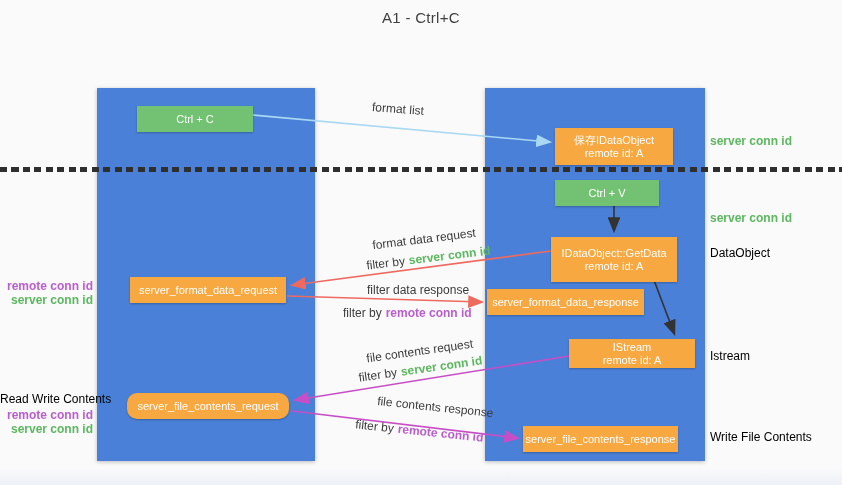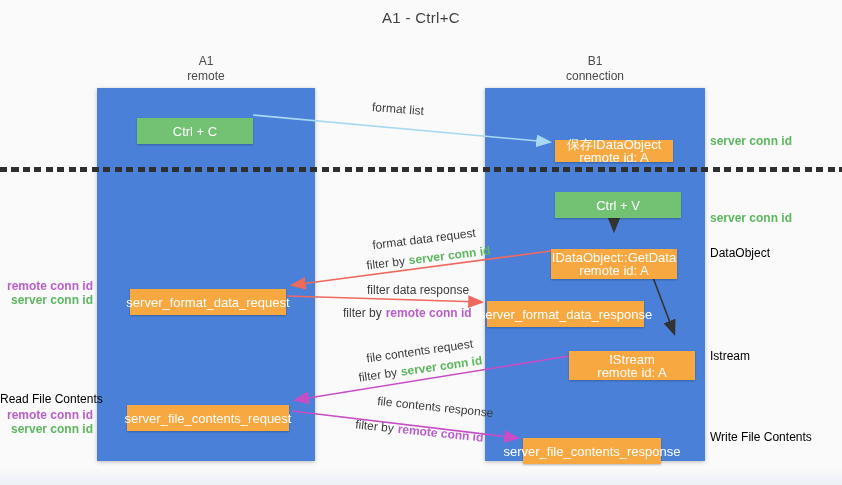--- a/index.html
+++ b/index.html
@@ -10,22 +10,22 @@
     font-size:15px;line-height:21px;color:#3f3f3f;letter-spacing:.3px;}
   .lifeline{position:absolute;top:88px;height:373px;background:#4a80d8;
     box-shadow:0 1px 4px rgba(0,0,0,.25);}
   .ll-left{left:97px;width:218px;}
   .ll-right{left:485px;width:220px;}
   .ll-header{position:absolute;top:54px;text-align:center;font-size:12px;line-height:15px;color:#4a4a4a;}
   .llh-left{left:97px;width:218px;}
   .llh-right{left:485px;width:220px;}
   .divider{position:absolute;left:0;top:167px;width:842px;height:5px;
     background:repeating-linear-gradient(90deg,#2f2f2f 0 7px,transparent 7px 11.5px);z-index:4;}
-  .node{position:absolute;color:#fff;text-align:right;font-size:13px;z-index:5;
-    box-shadow:0 1px 2px rgba(0,0,0,.25);margin-top:12px;}
+  .node{position:absolute;color:#fff;text-align:right;font-size:11px;z-index:5;
+    box-shadow:0 1px 2px rgba(0,0,0,.25);}
   .node.green{background:#73c173;}
   .node.orange{background:#f7a840;}
   .one-line{display:flex;align-items:center;justify-content:center;}
   .two-line{display:flex;flex-direction:column;align-items:center;justify-content:center;line-height:13px;}
   .arrows{position:absolute;left:0;top:0;z-index:3;}
   .lbl{position:absolute;font-size:12px;color:#3c3c3c;white-space:nowrap;z-index:6;}
   .green-id{color:#5cb75f;font-weight:bold;}
   .purple-id{color:#b95fcb;font-weight:bold;}
   .filter-prefix{margin-right:4px;}
   .side-right{position:absolute;left:710px;white-space:nowrap;font-size:12px;z-index:6;}
@@ -35,28 +35,20 @@
 </head>
 <body>
 
 <div class="canvas">
   <div class="bottom-fade"></div>
 
   <div class="title">
     <div>A1 - Ctrl+C</div>
   </div>
 
-  <div class="ll-header llh-left">
-    <div>A1</div>
-    <div>remote</div>
-  </div>
-  <div class="ll-header llh-right">
-    <div>B1</div>
-    <div>connection</div>
-  </div>
 
   <div class="lifeline ll-left"></div>
   <div class="lifeline ll-right"></div>
 
   <div class="divider"></div>
 
   <svg class="arrows" width="842" height="485">
     <defs>
       <marker id="m-blue" markerWidth="10" markerHeight="8" refX="8" refY="4" orient="auto">
         <path d="M0,0 L10,4 L0,8 Z" fill="#a8d8f2"></path>
@@ -76,45 +68,45 @@
     <line x1="551" y1="251" x2="293" y2="285" stroke="#ee6a5f" stroke-width="1.6" marker-end="url(#m-red)"></line>
     <line x1="287" y1="296" x2="481" y2="302" stroke="#ee6a5f" stroke-width="1.6" marker-end="url(#m-red)"></line>
     <line x1="649" y1="267" x2="674" y2="333" stroke="#333333" stroke-width="1.6" marker-end="url(#m-black)"></line>
     <line x1="569" y1="356" x2="296" y2="400" stroke="#c74ec7" stroke-width="1.6" marker-end="url(#m-mag)"></line>
     <line x1="292" y1="411" x2="517" y2="438" stroke="#c74ec7" stroke-width="1.6" marker-end="url(#m-mag)"></line>
   </svg>
 
   <div class="node green one-line" style="left:137px;top:106px;width:116px;height:26px;">
     <span>Ctrl + C</span>
   </div>
-  <div class="node orange two-line" style="left:555px;top:128px;width:118px;height:22px;">
+  <div class="node orange two-line" style="left:555px;top:128px;width:118px;height:37px;">
     <span>保存IDataObject</span>
     <span>remote id: A</span>
   </div>
-  <div class="node green one-line" style="left:555px;top:180px;width:126px;height:26px;">
+  <div class="node green one-line" style="left:555px;top:180px;width:104px;height:26px;">
     <span>Ctrl + V</span>
   </div>
-  <div class="node orange two-line" style="left:551px;top:237px;width:126px;height:30px;">
+  <div class="node orange two-line" style="left:551px;top:237px;width:126px;height:45px;">
     <span>IDataObject::GetData</span>
     <span>remote id: A</span>
   </div>
   <div class="node orange one-line" style="left:130px;top:277px;width:156px;height:26px;">
     <span>server_format_data_request</span>
   </div>
   <div class="node orange one-line" style="left:487px;top:289px;width:157px;height:26px;">
     <span>server_format_data_response</span>
   </div>
   <div class="node orange two-line" style="left:569px;top:339px;width:126px;height:29px;">
     <span>IStream</span>
     <span>remote id: A</span>
   </div>
-  <div class="node orange one-line" style="left:127px;top:393px;width:162px;height:26px;">
+  <div class="node orange one-line" style="left:127px;top:393px;width:162px;height:26px;border-radius:10px;">
     <span>server_file_contents_request</span>
   </div>
-  <div class="node orange one-line" style="left:523px;top:426px;width:138px;height:26px;">
+  <div class="node orange one-line" style="left:523px;top:426px;width:155px;height:26px;">
     <span>server_file_contents_response</span>
   </div>
 
   <div class="lbl" style="left:372px;top:102px;transform:rotate(4.5deg);">format list</div>
 
   <div class="lbl" style="left:372px;top:232px;transform:rotate(-7deg);">format data request</div>
   <div class="lbl" style="left:366px;top:251px;transform:rotate(-7deg);">
     <span class="filter-prefix">filter by</span><span class="green-id">server conn id</span>
   </div>
 
@@ -136,18 +128,18 @@
   <div class="side-right green-id" style="top:134px;">server conn id</div>
   <div class="side-right green-id" style="top:211px;">server conn id</div>
   <div class="side-right dark" style="top:246px;">DataObject</div>
   <div class="side-right dark" style="top:349px;">Istream</div>
   <div class="side-right dark" style="top:430px;">Write File Contents</div>
 
   <div class="side-left" style="top:279px;">
     <div class="purple-id">remote conn id</div>
     <div class="green-id">server conn id</div>
   </div>
-  <div class="side-left dark" style="top:392px;">Read File Contents</div>
+  <div class="side-left dark" style="top:392px;">Read Write Contents</div>
   <div class="side-left" style="top:408px;">
     <div class="purple-id">remote conn id</div>
     <div class="green-id">server conn id</div>
   </div>
 </div>
 
 </body></html>

